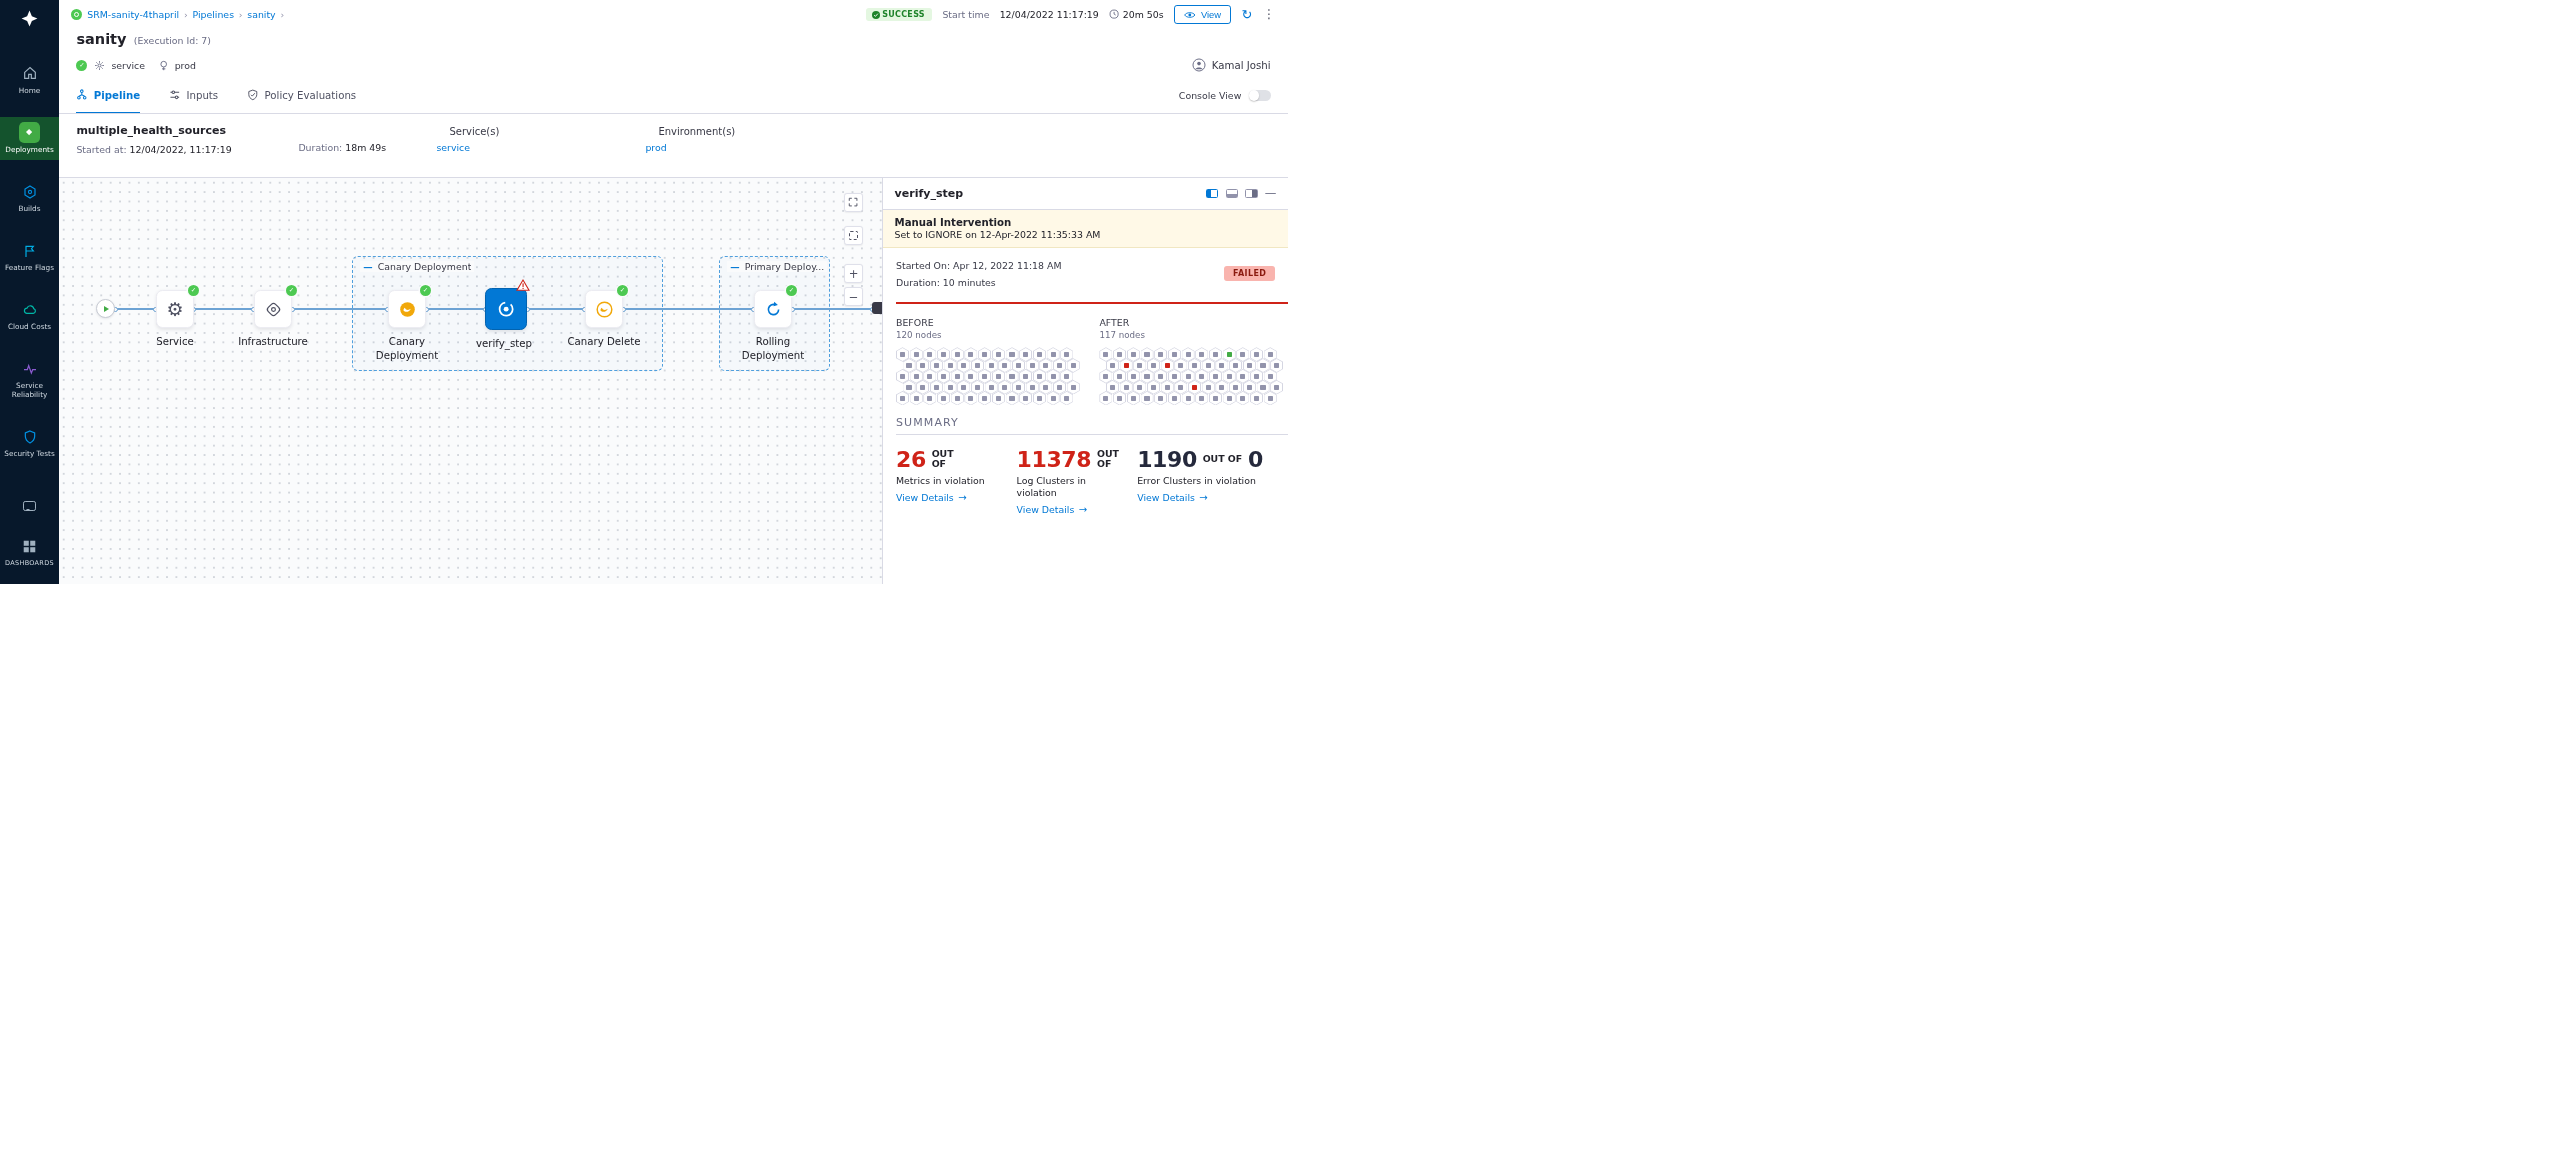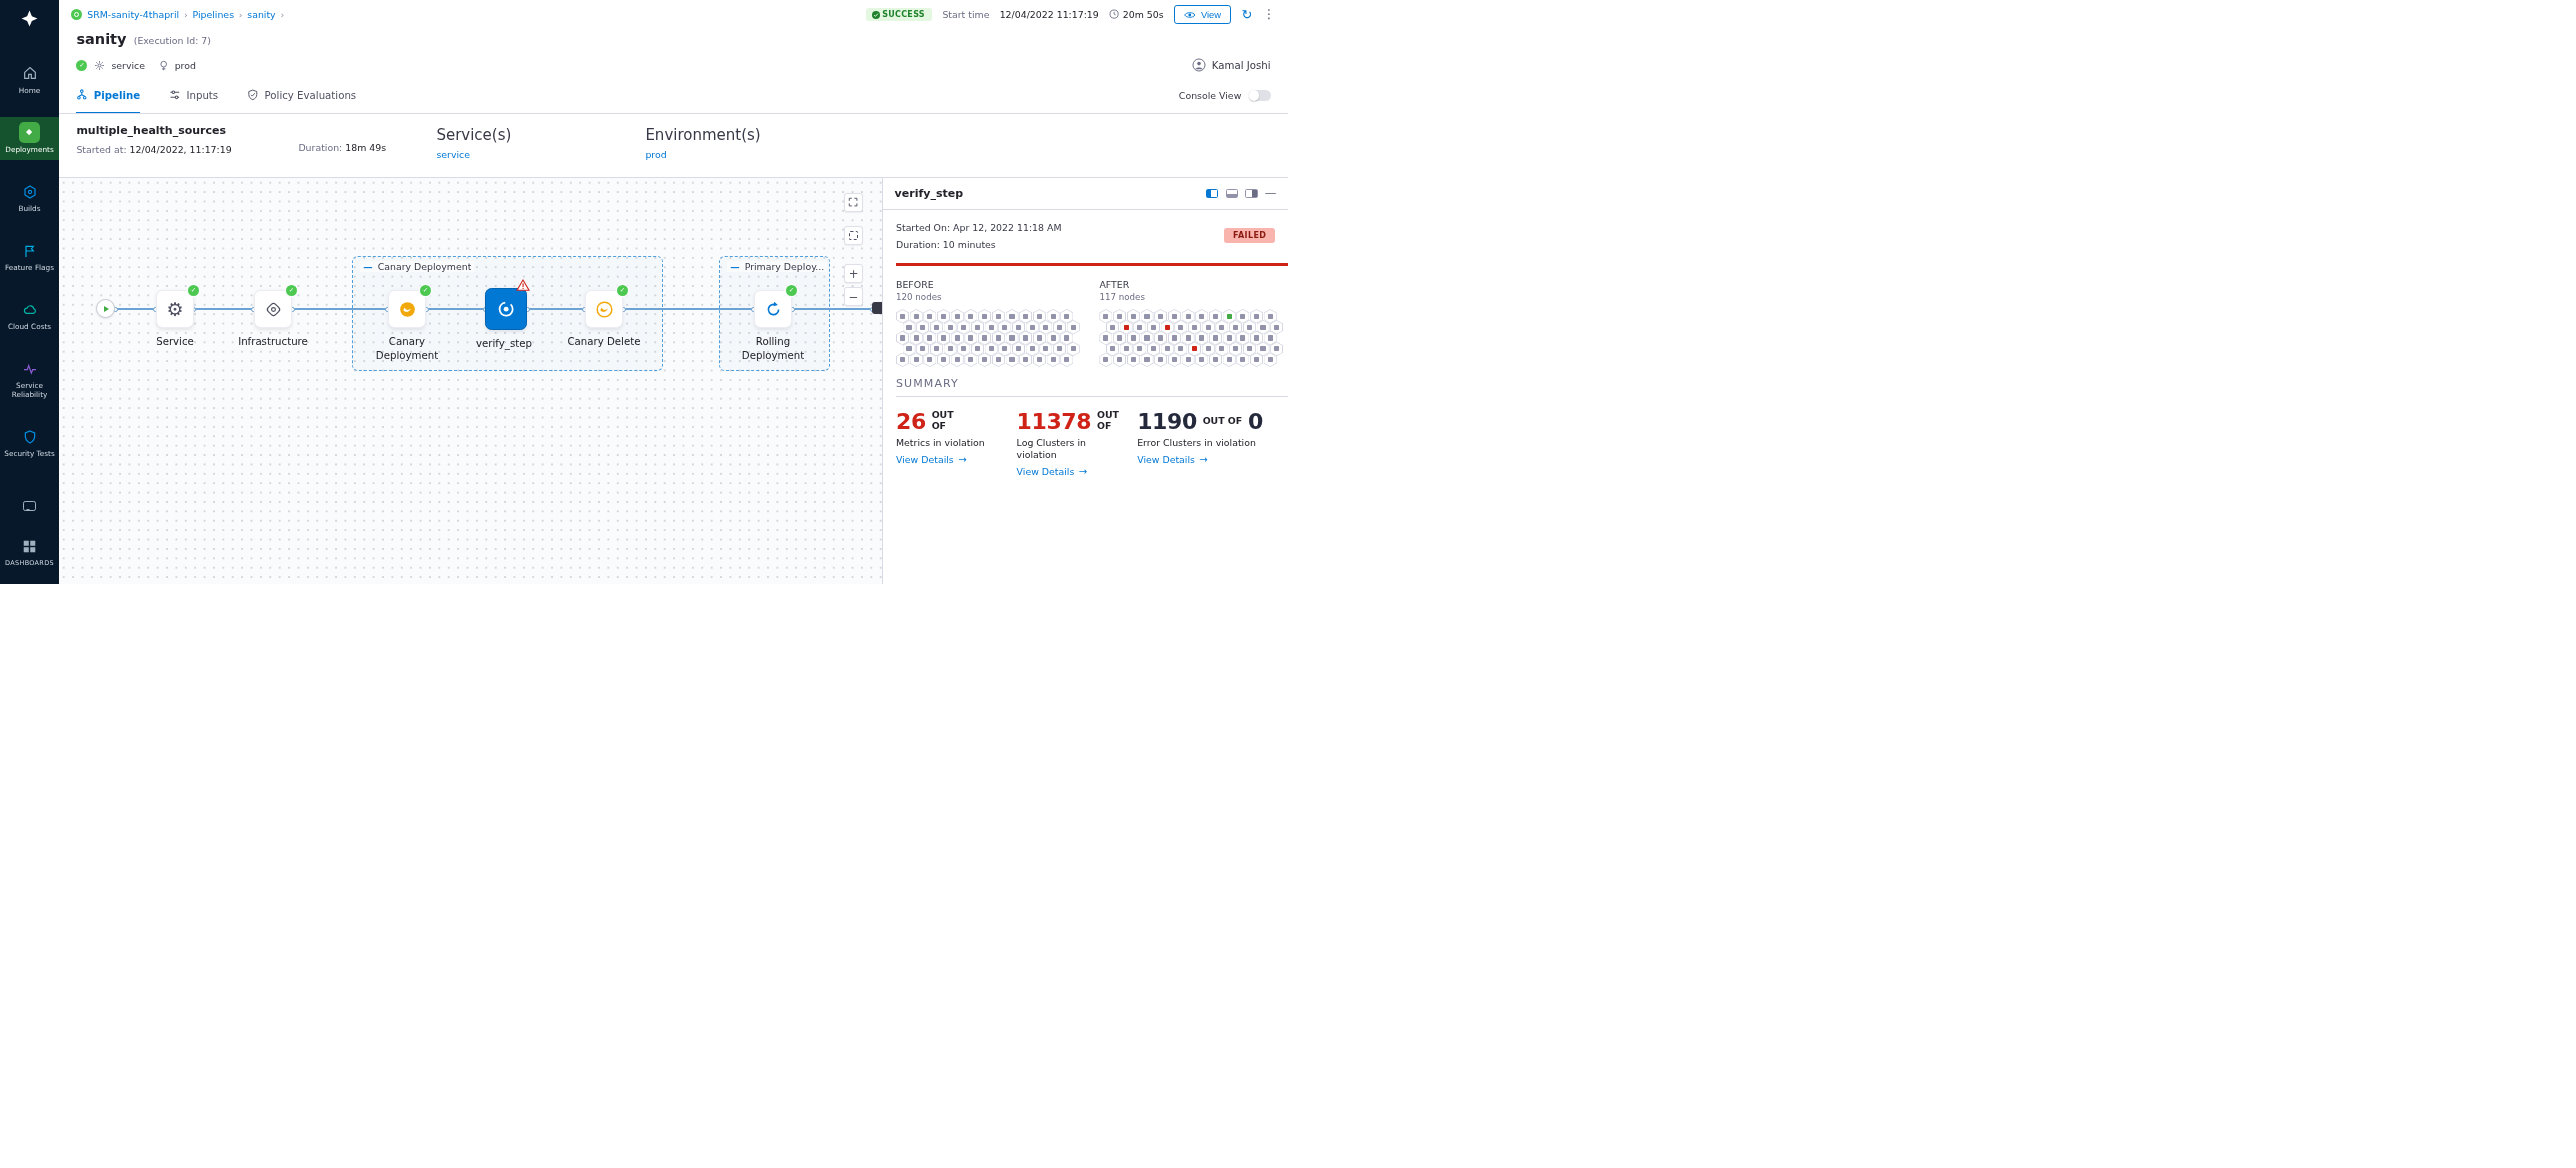--- a/index.html
+++ b/index.html
@@ -62,21 +62,21 @@
 
   
   .infostrip { height:64px; border-bottom:0.7px solid #d9dae5; display:flex; padding:10.2px 17.4px 0; }
   .is-col1 { width:222px; }
   .stage-name { font-size:11px; font-weight:bold; margin-bottom:7.3px; }
   .kv { font-size:9.4px; }
   .kv .k { color:#6b6d85; }
   .kv .v { color:#22222a; }
   .is-col2 { width:138px; padding-top:18px; }
   .is-col34 { width:209px; padding-top:2.2px; }
-  .is-label { font-size:15px; color:#383946; margin-bottom:4.4px; }
+  .is-label { font-size:10px; color:#383946; margin-bottom:4.4px;margin-left:13px; }
   .is-link { font-size:9.4px; color:#0278d5; cursor:pointer; }
 
   
   .content { flex:1; display:flex; min-height:0; }
 
   .canvas { width:823px; position:relative; overflow:hidden; background:#fafbfc;
     background-image:radial-gradient(#d2d6dc 0.7px, transparent 0.9px); background-size:9.4px 9.4px; }
 
   .group { position:absolute; border:0.7px dashed #4f9fdd; border-radius:5.8px; background:rgba(2,120,213,.02); }
   .group-label { position:absolute; top:4.4px; left:7.3px; display:flex; align-items:center; gap:5.1px;
@@ -513,20 +513,24 @@
         <div class="panel-header">
           <span class="panel-title">verify_step</span>
           <div class="panel-tools">
             <span class="vtool active"></span>
             <span class="vtool bottom"></span>
             <span class="vtool right"></span>
             <span class="panel-min">—</span>
           </div>
         </div>
 
+        <div class="banner">
+          <div class="banner-title">Manual Intervention</div>
+          <div class="banner-sub">Set to IGNORE on 12-Apr-2022 11:35:33 AM</div>
+        </div>
 
         <div class="panel-body">
           <div class="run-meta">
             <div class="lines">
               <div>Started On: Apr 12, 2022 11:18 AM</div>
               <div>Duration: 10 minutes</div>
             </div>
             <span class="failed-badge">FAILED</span>
           </div>
 

